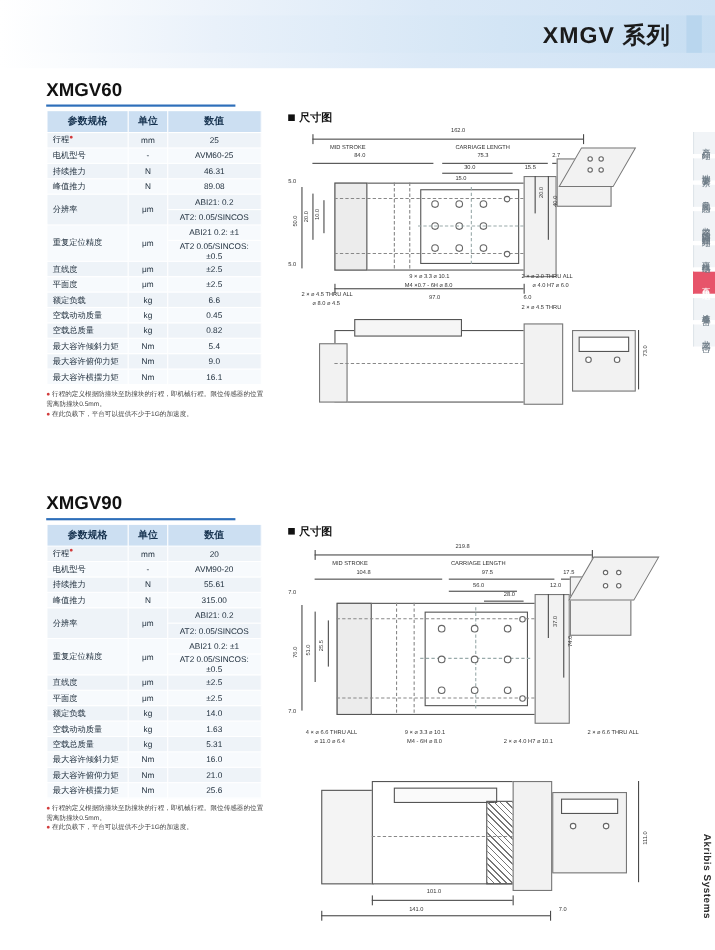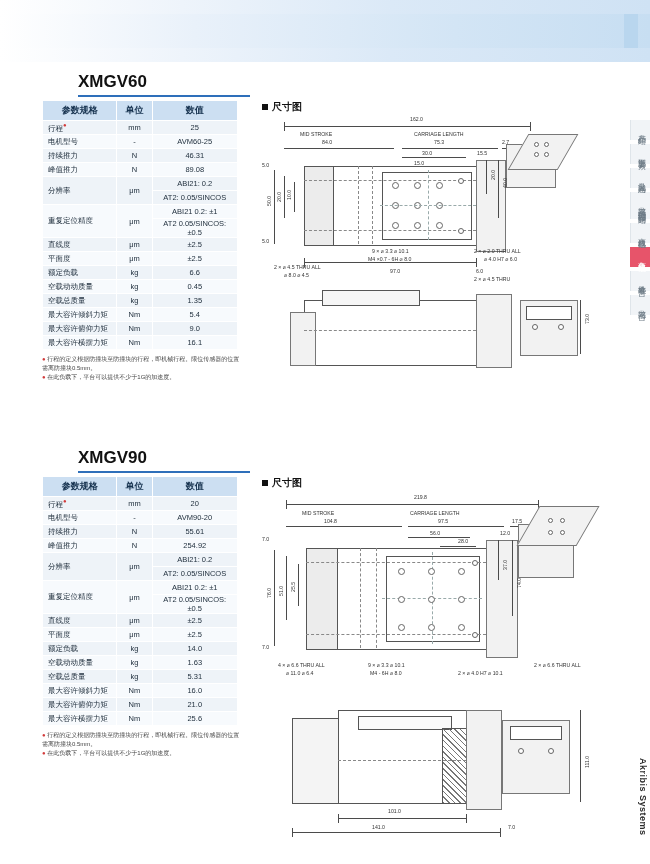--- a/index.html
+++ b/index.html
@@ -42,21 +42,21 @@
   }
   .sidetab.active{
     background:#e7546a;color:#ffffff;border-left:1px solid #e7546a;
   }
   .brand-vertical{
     position:absolute;right:2px;bottom:28px;width:20px;
     writing-mode:vertical-rl;
     font-size:9px;color:#2b2b2b;letter-spacing:.5px;font-weight:bold;
   }
   
-  .section{position:absolute;left:42px;margin-left:36px;}
+  .section{position:absolute;left:42px;}
   .sec-title{
     font-size:17px;font-weight:bold;color:#111;margin-bottom:6px;
   }
   .sec-title .uline{
     display:block;width:172px;height:2px;background:#2e6fba;margin-top:3px;
   }
   
   table.spec{
     border-collapse:collapse;width:196px;
     font-size:7.5px;
@@ -110,20 +110,21 @@
   .dash{position:absolute;border-top:1px dashed #888;}
   .dashv{position:absolute;border-left:1px dashed #888;}
   .cl{position:absolute;border-top:1px dashed #9aa;}
   .clv{position:absolute;border-left:1px dashed #9aa;}
 </style>
 </head>
 <body>
 
 <div class="header">
   <div class="bar"></div>
+  <div class="header-title">XMGV 系列</div>
   <div class="header-tab"></div>
 </div>
 
 <div class="sidetabs">
   <div class="sidetab">产品介绍</div>
   <div class="sidetab">选型要素</div>
   <div class="sidetab">常见问题</div>
   <div class="sidetab">龙门平台的运动控制介绍</div>
   <div class="sidetab">直线模组</div>
   <div class="sidetab active">直角模组</div>
@@ -199,21 +200,21 @@
       <td class="val">6.6</td>
     </tr>
     <tr class="alt">
       <td class="name">空载动动质量</td>
       <td class="unit">kg</td>
       <td class="val">0.45</td>
     </tr>
     <tr>
       <td class="name">空载总质量</td>
       <td class="unit">kg</td>
-      <td class="val">1.35</td>
+      <td class="val">0.82</td>
     </tr>
     <tr class="alt">
       <td class="name">最大容许倾斜力矩</td>
       <td class="unit">Nm</td>
       <td class="val">5.4</td>
     </tr>
     <tr>
       <td class="name">最大容许俯仰力矩</td>
       <td class="unit">Nm</td>
       <td class="val">9.0</td>
@@ -358,21 +359,21 @@
       <td class="val">AVM90-20</td>
     </tr>
     <tr>
       <td class="name">持续推力</td>
       <td class="unit">N</td>
       <td class="val">55.61</td>
     </tr>
     <tr class="alt">
       <td class="name">峰值推力</td>
       <td class="unit">N</td>
-      <td class="val">254.92</td>
+      <td class="val">315.00</td>
     </tr>
     <tr>
       <td class="name" rowspan="2">分辨率</td>
       <td class="unit" rowspan="2">μm</td>
       <td class="val">ABI21: 0.2</td>
     </tr>
     <tr>
       <td class="val">AT2: 0.05/SINCOS</td>
     </tr>
     <tr class="alt">

